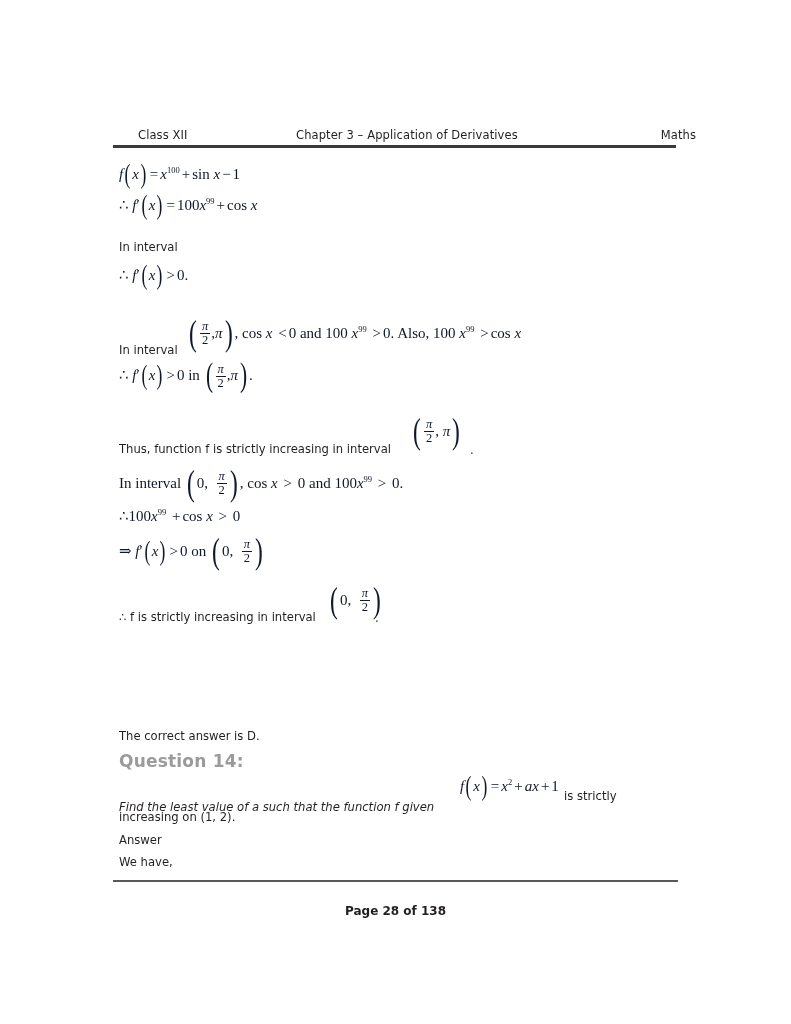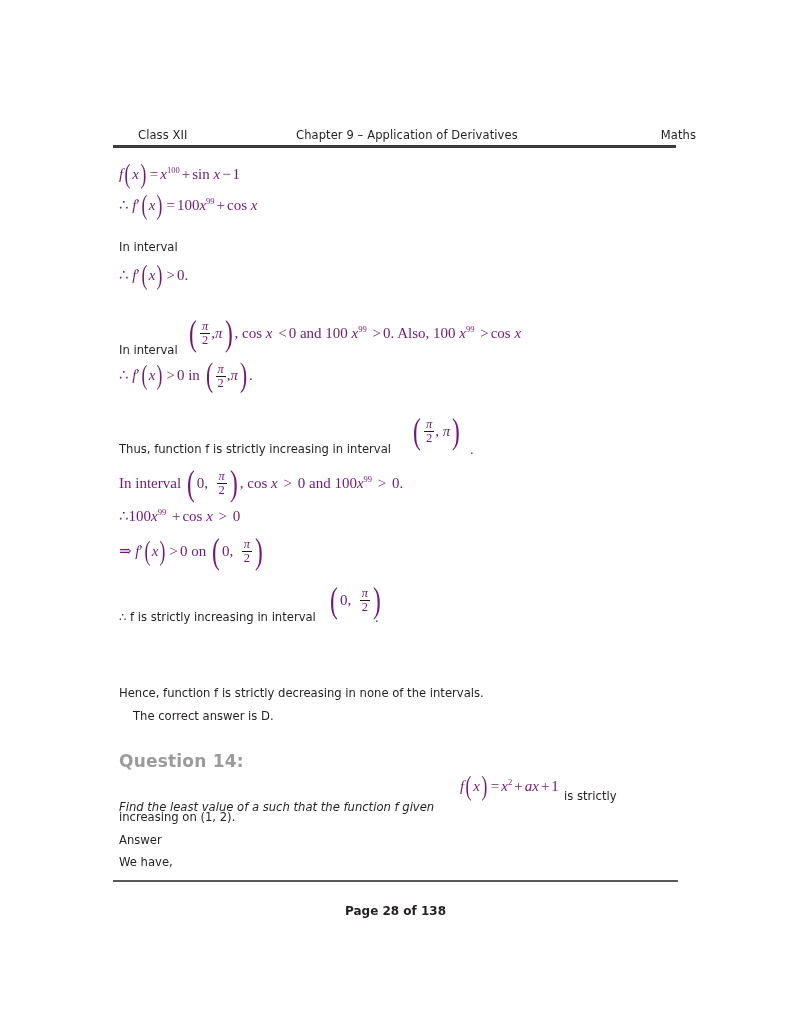--- a/index.html
+++ b/index.html
@@ -82,21 +82,21 @@
     font-size: 17px;
     font-weight: bold;
     color: #9b9b9b;
     letter-spacing: .2px;
   }
 
   
   .math {
     position: absolute;
     font-family: "Liberation Serif", "DejaVu Serif", serif;
-    color: #701a75;
+    color: #0f172a;
     white-space: nowrap;
     font-size: 15px;
     line-height: 1;
   }
   .math .it { font-style: italic; }
   .math .up { font-style: normal; }
   .math sup {
     font-size: 8.5px;
     vertical-align: super;
     line-height: 0;
@@ -131,21 +131,21 @@
   .frac .num { display: block; padding: 0 2px; }
   .frac .den { display: block; padding: 0 2px; border-top: 1.2px solid #1b1b1b; }
 </style>
 </head>
 <body>
 
 <div class="page">
 
   <div class="header">
     <div class="h-left">Class XII</div>
-    <div class="h-center">Chapter 9 – Application of Derivatives</div>
+    <div class="h-center">Chapter 3 – Application of Derivatives</div>
     <div class="h-right">Maths</div>
   </div>
   <div class="header-rule"></div>
 
   <div class="math" style="left:119px; top:165px;">
     <span class="it">f</span><span class="paren small">(</span><span class="it">x</span><span class="paren small">)</span><span class="op">=</span><span class="it">x</span><sup>100</sup><span class="op">+</span><span class="up">sin</span> <span class="it">x</span><span class="op">−</span><span class="up">1</span>
   </div>
 
   <div class="math" style="left:119px; top:196px;">
     <span class="up">∴</span> <span class="it">f</span><span class="up">′</span><span class="paren small">(</span><span class="it">x</span><span class="paren small">)</span><span class="op">=</span><span class="up">100</span><span class="it">x</span><sup>99</sup><span class="op">+</span><span class="up">cos</span> <span class="it">x</span>
@@ -186,22 +186,21 @@
   </div>
 
   <div class="txt" style="left:119px; top:610px;">
     <span>∴ f is strictly increasing in interval</span>
   </div>
   <div class="math" style="left:328px; top:587px;">
     <span class="paren" style="font-size:36px;">(</span><span class="up">0,</span> &nbsp;<span class="frac"><span class="num it">π</span><span class="den up">2</span></span><span class="paren" style="font-size:36px;">)</span>
   </div>
   <div class="txt" style="left:375px; top:611px;">.</div>
 
-  <div class="txt" style="left:119px; top:686px;">Hence, function f is strictly decreasing in none of the intervals.</div>
-  <div class="txt" style="left:119px; top:709px;margin-left:14px;">The correct answer is D.</div>
+  <div class="txt" style="left:119px; top:729px;">The correct answer is D.</div>
 
   <div class="qlabel" style="left:119px; top:751px;">Question 14:</div>
 
   <div class="txt" style="left:119px; top:800px;font-style:italic;">Find the least value of a such that the function f given</div>
   <div class="math" style="left:460px; top:777px;">
     <span class="it">f</span><span class="paren small">(</span><span class="it">x</span><span class="paren small">)</span><span class="op">=</span><span class="it">x</span><sup>2</sup><span class="op">+</span><span class="it">ax</span><span class="op">+</span><span class="up">1</span>
   </div>
   <div class="txt" style="left:564px; top:789px;">is strictly</div>
 
   <div class="txt" style="left:119px; top:810px;">increasing on (1, 2).</div>

